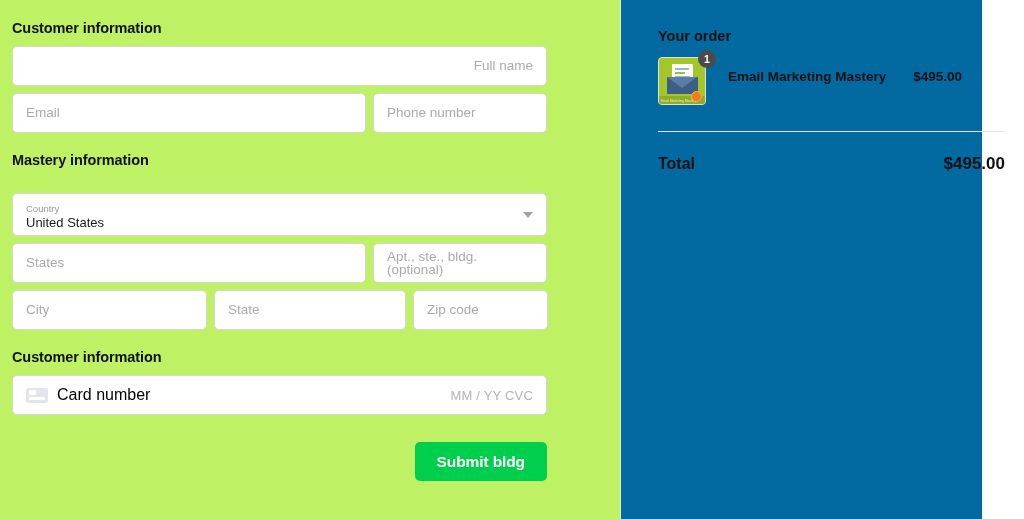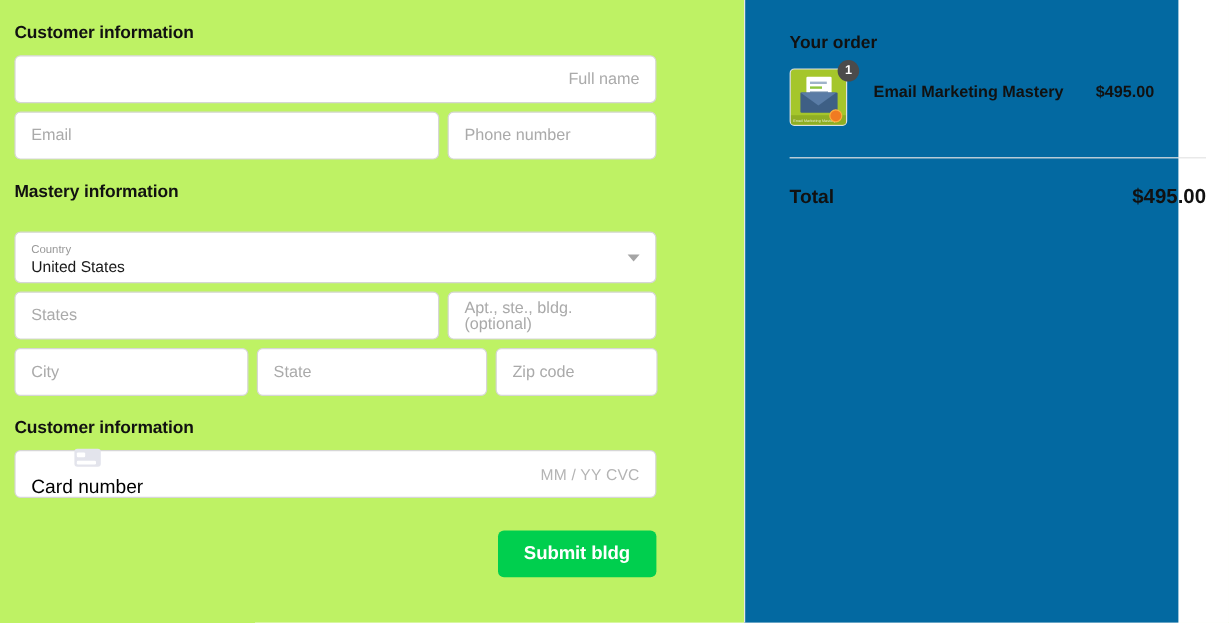--- a/index.html
+++ b/index.html
@@ -100,21 +100,21 @@
     width: 535px;
     height: 40px;
     border: 1px solid #d6d6d6;
     border-radius: 5px;
     background: #ffffff;
     display: flex;
     align-items: center;
     padding: 0 13px;
     justify-content: space-between;
   }
-  .card-left { display: flex; align-items: center; gap: 9px; flex-direction: column; }
+  .card-left { display: flex; align-items: center; gap: 9px; }
   .card-icon {
     width: 22px; height: 15px;
     border-radius: 2.5px;
     background: #e3e4ec;
     position: relative;
     flex: 0 0 auto;
   }
   .card-icon::before {
     content: "";
     position: absolute;

